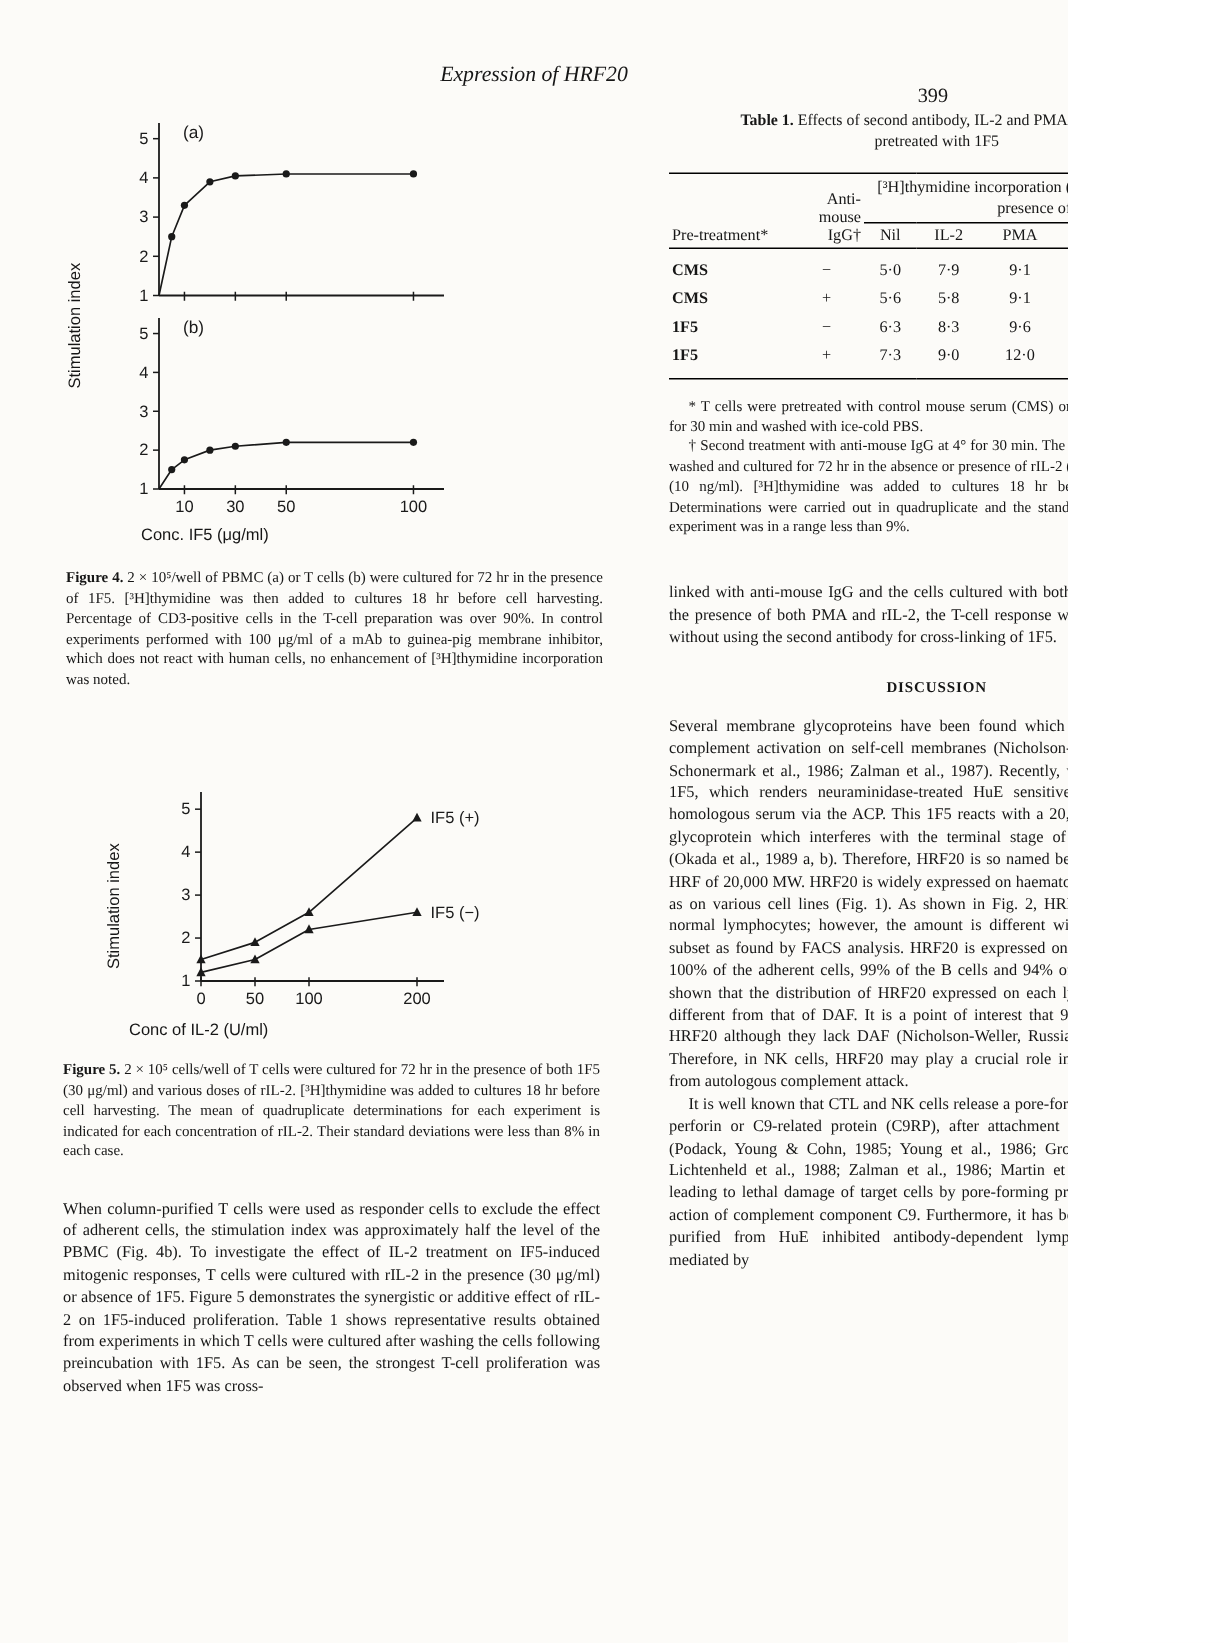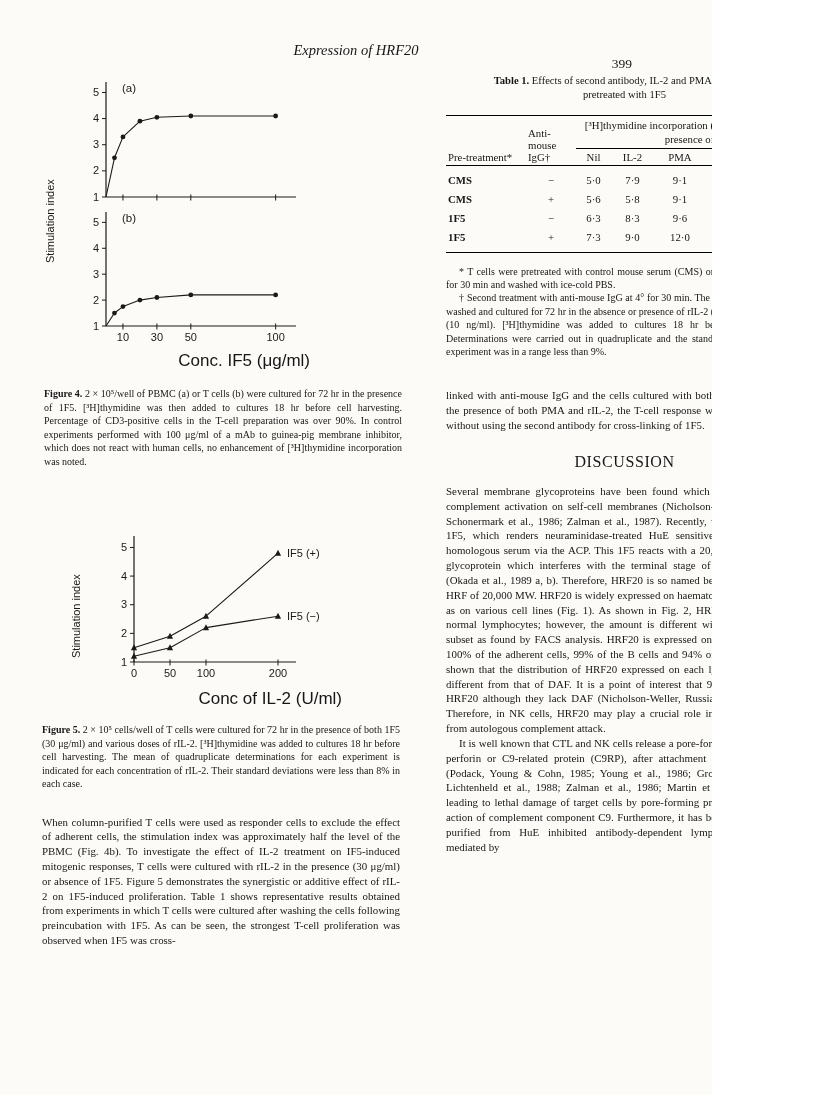--- a/index.html
+++ b/index.html
@@ -27,22 +27,22 @@
   .figure-block { width: 100%; }
   .chart-stack { display: flex; align-items: stretch; }
   .ylabel {
     width: 16px;
     writing-mode: vertical-rl; transform: rotate(180deg);
     text-align: center;
     font-family: "Liberation Sans", sans-serif; font-size: 11px; color: #161616;
   }
   .charts { display: flex; flex-direction: column; }
   .xlabel {
-    font-family: "Liberation Sans", sans-serif; font-size: 17px;
-    text-align: right; margin-top: 1px; color: #161616;
+    font-family: "Liberation Sans", sans-serif; font-size: 11px;
+    text-align: left; margin-top: 1px; color: #161616;
   }
   #fig4wrap .xlabel { width: 250px; padding-left: 34px; }
   #fig5wrap .xlabel { width: 272px; padding-right: 16px; }
   #fig5wrap { margin-top: 56px; margin-left: 28px; }
   #fig4wrap { margin-left: 2px; }
   svg.chart { display: block; }
 
   .caption {
     font-size: 10px; line-height: 1.35; text-align: justify;
     margin-top: 16px; color: #161616;
@@ -57,38 +57,38 @@
 
   
   .tbl-title { font-size: 10.6px; text-align: center; line-height: 1.35; padding: 0 28px; }
   table.tbl {
     border-collapse: collapse; width: 100%;
     font-size: 10.8px; margin-top: 12px;
     border-top: 1.4px solid #000;
   }
   table.tbl th { font-weight: normal; vertical-align: bottom; padding: 2px 2px; }
   th.h-pre   { text-align: left;  width: 80px; padding-bottom: 5px; }
-  th.h-igg   { text-align: left; width: 50px; padding-bottom: 5px; }
+  th.h-igg   { text-align: right; width: 50px; padding-bottom: 5px; }
   th.h-group { text-align: center; border-bottom: 1px solid #000; padding: 5px 4px 3px; line-height: 1.3; }
   th.h-sub   { text-align: center; padding: 4px 2px 5px; }
   table.tbl tbody tr:first-child td { border-top: 1.2px solid #000; padding-top: 8px; }
   table.tbl tbody tr:last-child  td { border-bottom: 1.4px solid #000; padding-bottom: 9px; }
   table.tbl td { padding: 3.5px 2px; }
   td.c-pre { text-align: left; font-weight: bold; }
   td.c-num { text-align: center; }
 
   .footnote {
     font-size: 10px; line-height: 1.34; text-align: justify;
     text-indent: 13px; color: #161616;
   }
   #footnote-star { margin-top: 12px; }
 
   #right-continuation { margin-top: 30px; }
   .discussion-heading {
-    text-align: center; font-weight: normal; font-size: 16px;
+    text-align: center; font-weight: bold; font-size: 10px;
     letter-spacing: 0.6px; margin: 20px 0 13px;
   }
 </style>
 </head>
 <body>
 
 <div class="page">
 
   <div class="running-title">Expression of HRF20</div>
   <div class="page-number">399</div>

